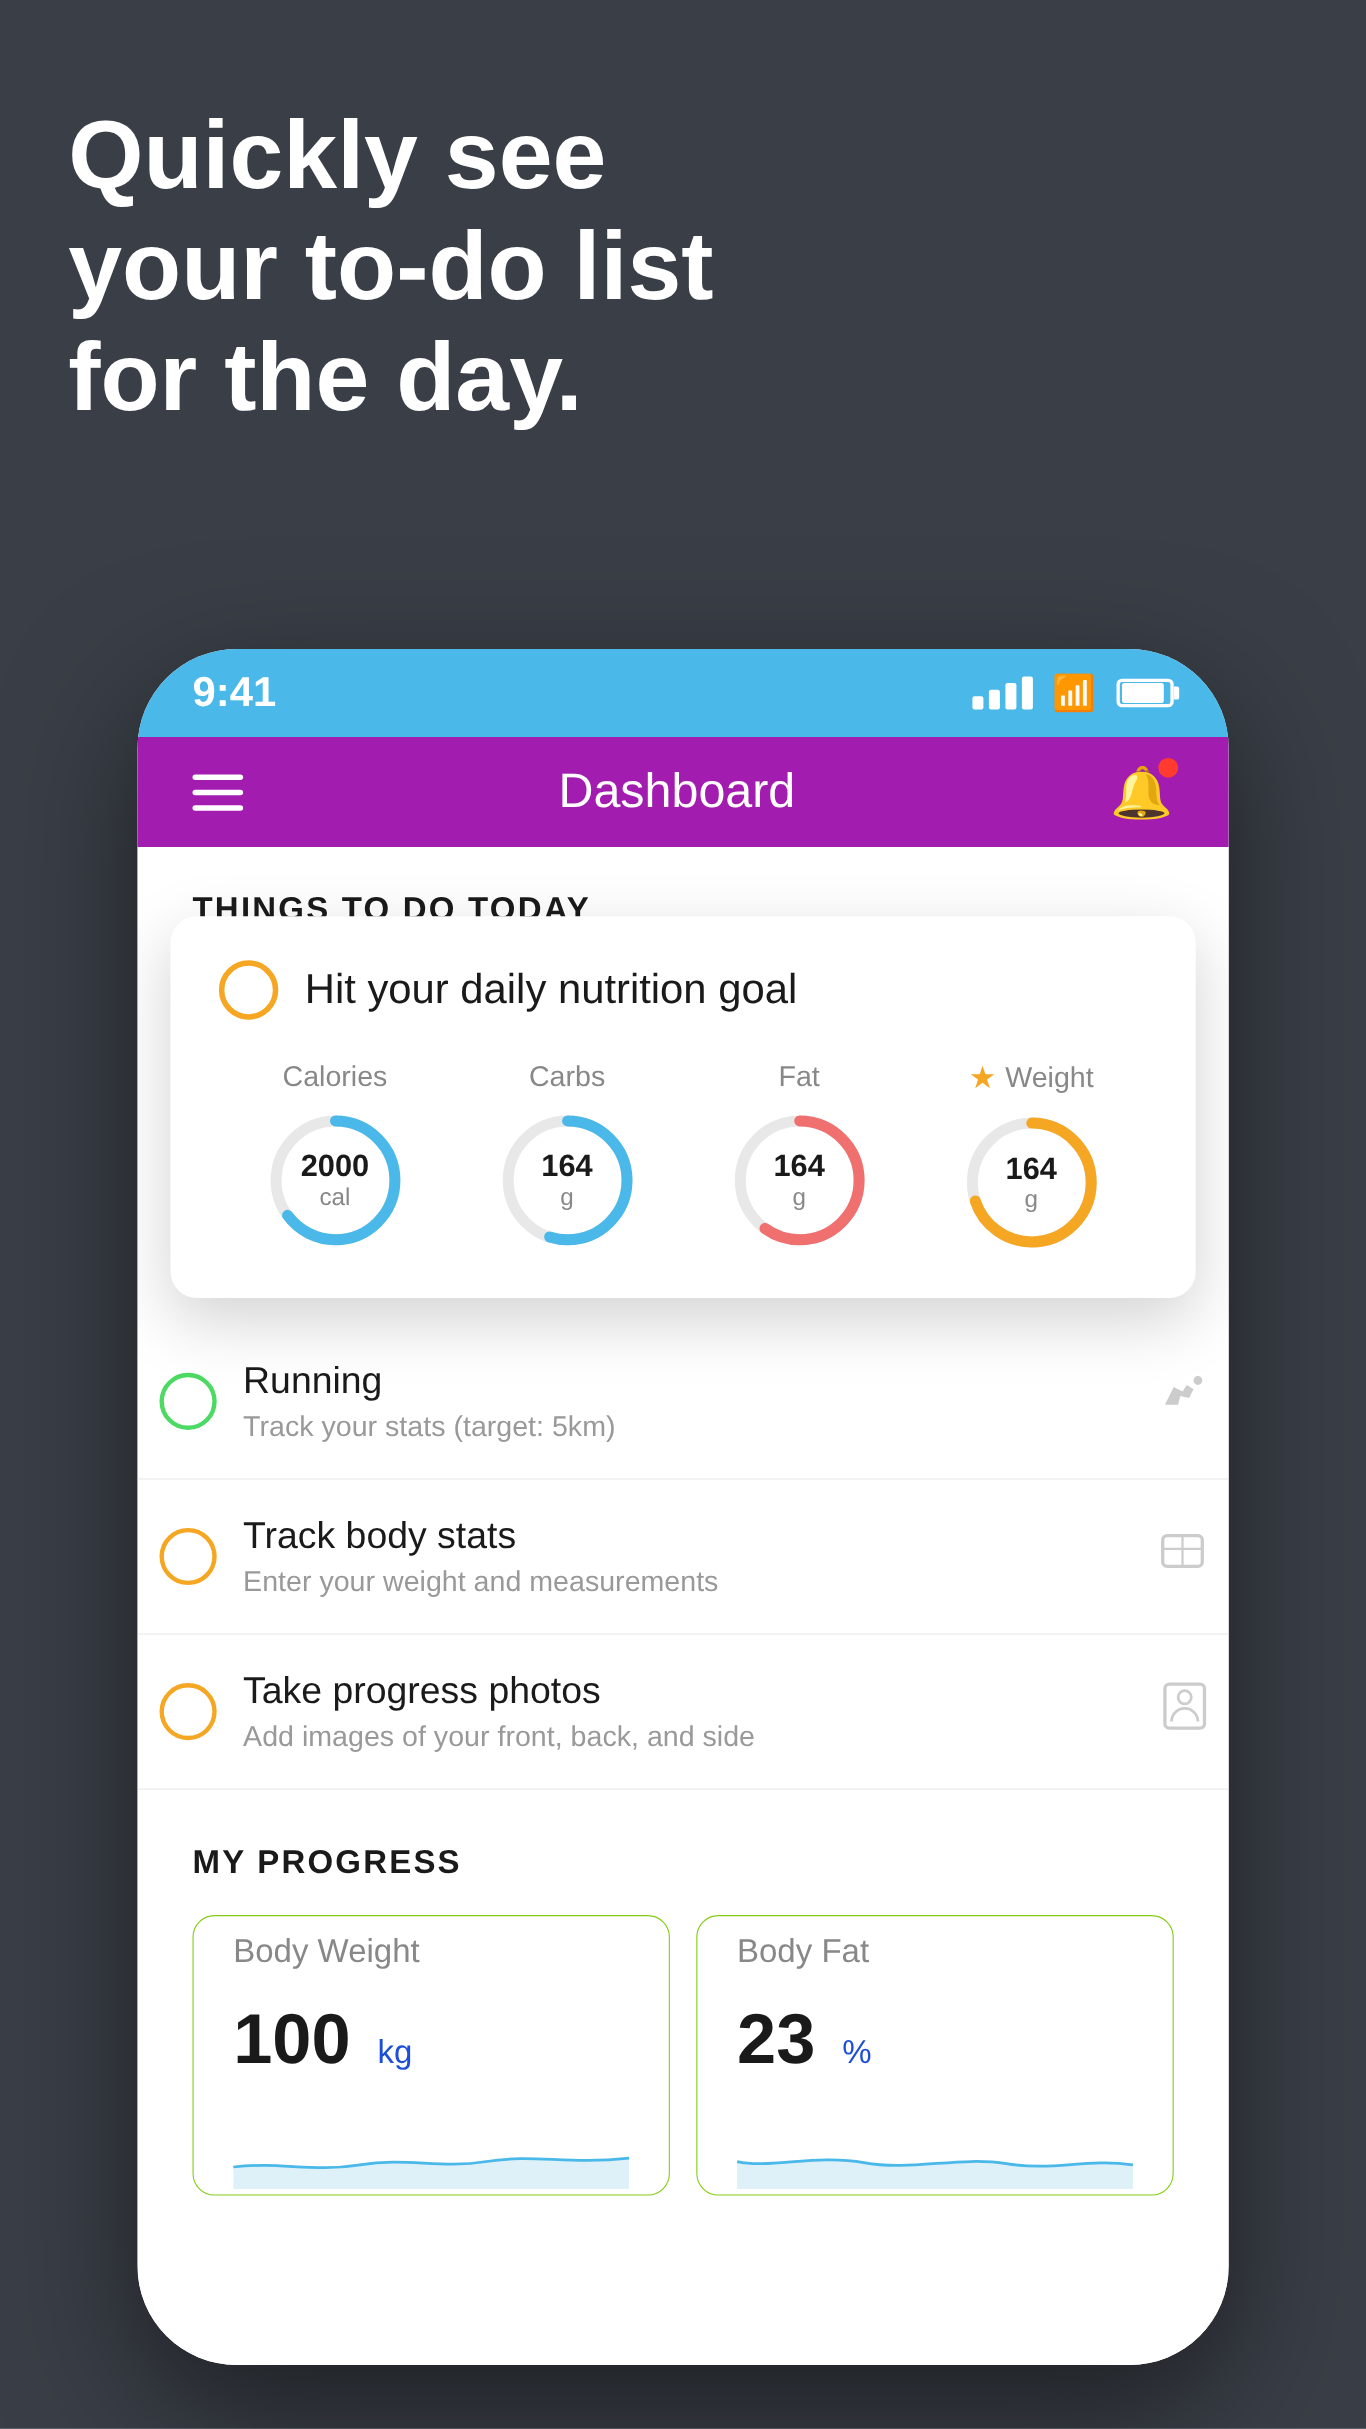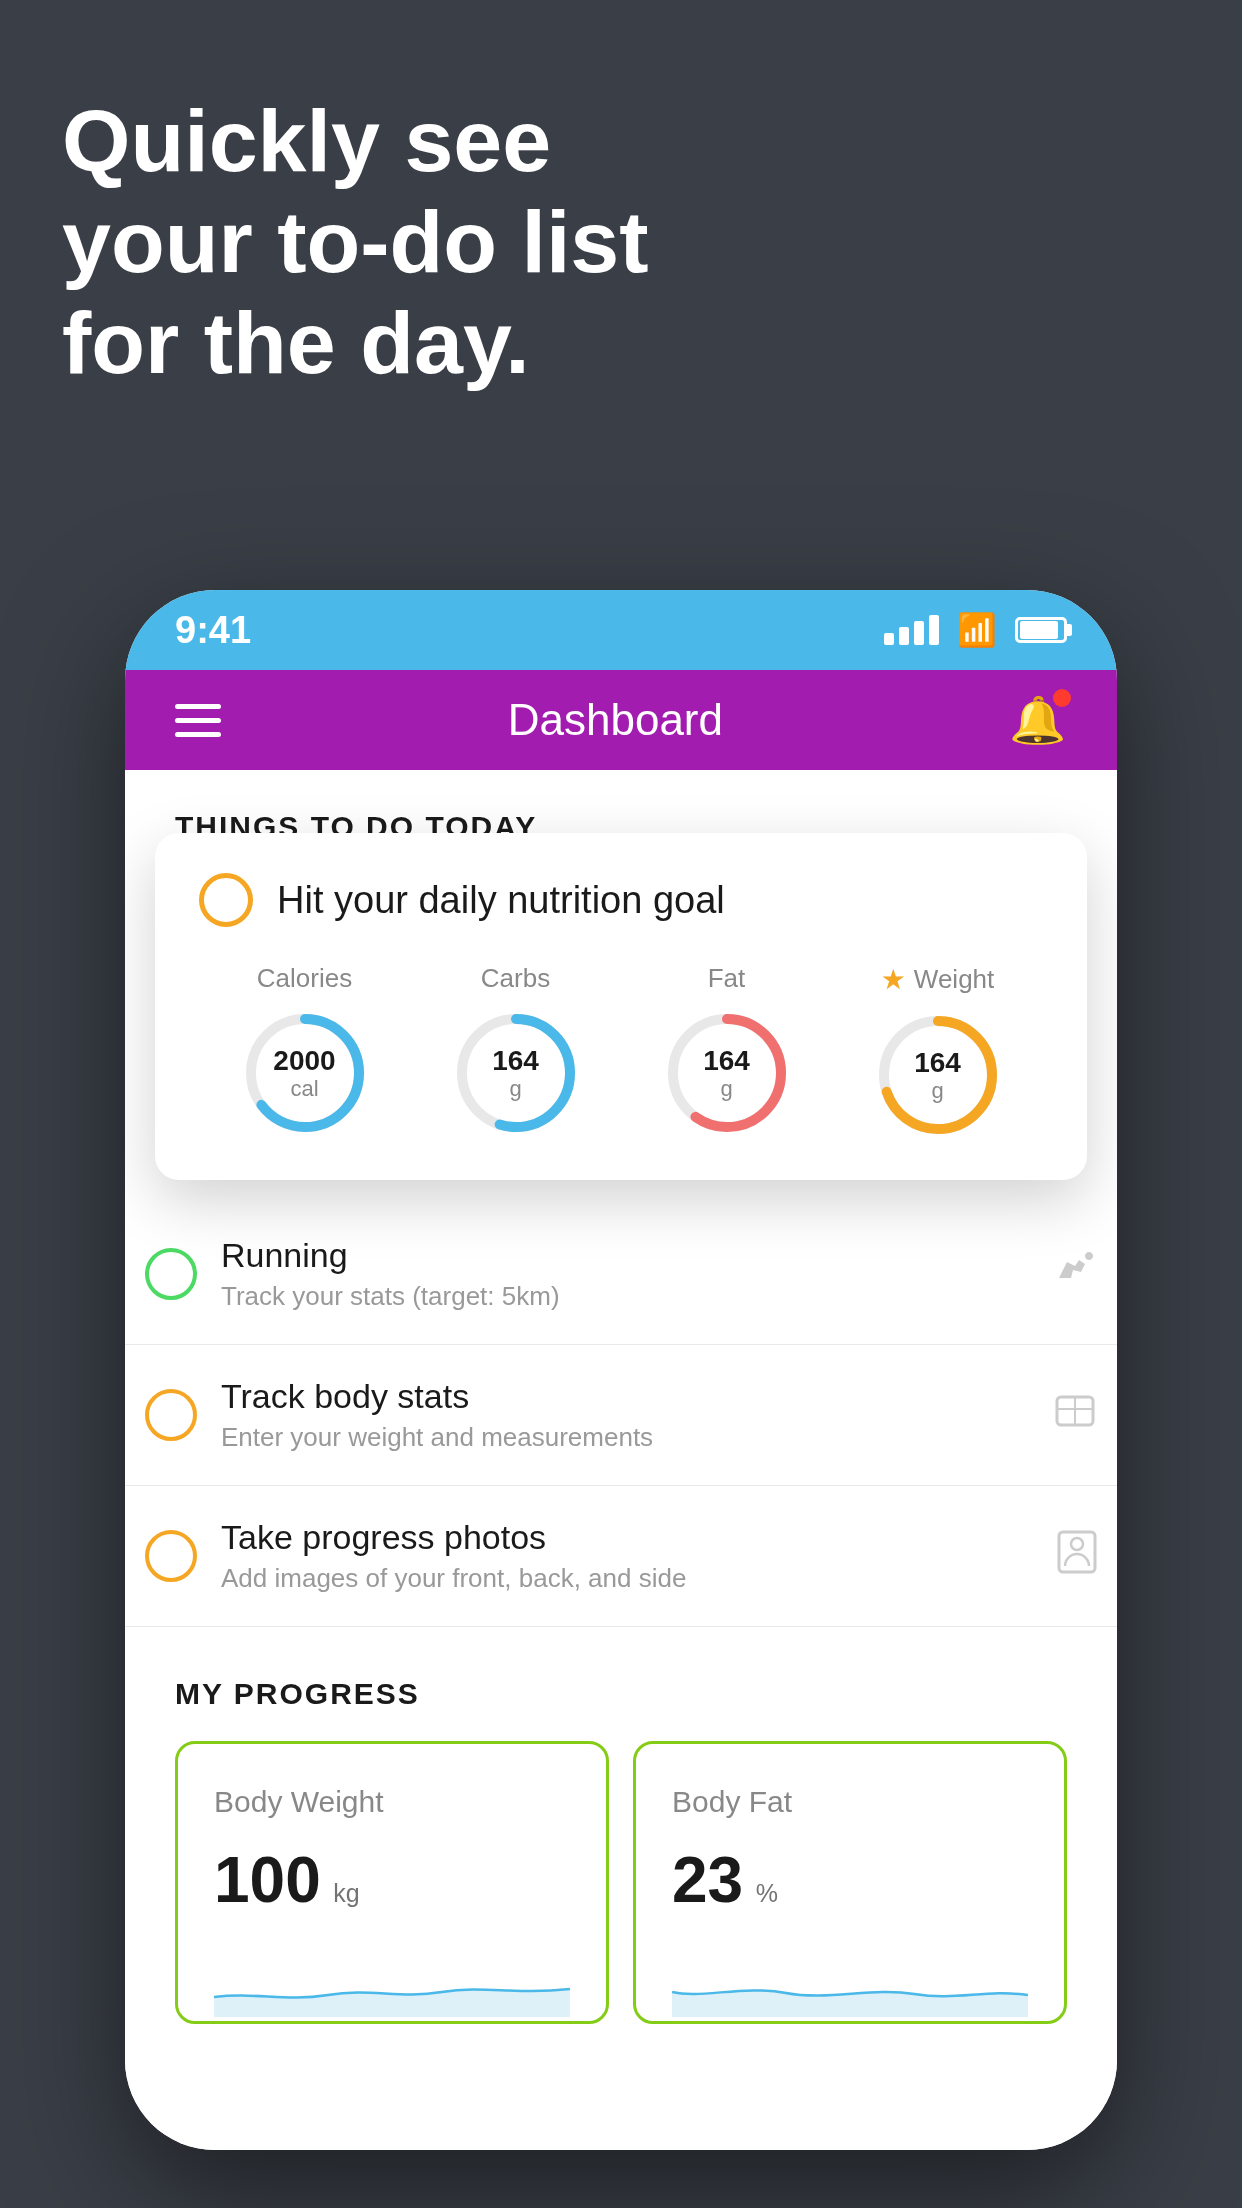--- a/index.html
+++ b/index.html
@@ -292,41 +292,41 @@
       margin-bottom: 30px;
     }
     .progress-cards {
       display: flex;
       gap: 24px;
     }
     .progress-card {
       flex: 1;
       background: white;
       border-radius: 20px;
-      padding: 41px 36px 0;
-      border: 3px solid #84cc16;
+      padding: 16px 36px 0;
+      border: 1px solid #84cc16;
       overflow: hidden;
     }
     .progress-card-title {
       font-size: 30px;
       color: #888;
       margin-bottom: 24px;
     }
     .progress-value {
       margin-bottom: 20px;
     }
     .progress-number {
       font-size: 64px;
       font-weight: 700;
       color: #1a1a1a;
     }
     .progress-unit {
-      font-size: 25px;
-      color: #737373;
-      margin-left: 8px;
+      font-size: 30px;
+      color: #1d4ed8;
+      margin-left: 20px;
     }
     .wave-chart {
       height: 80px;
       width: 100%;
       margin: 0 -0px;
     }
   </style>
 </head>
 <body>
 

